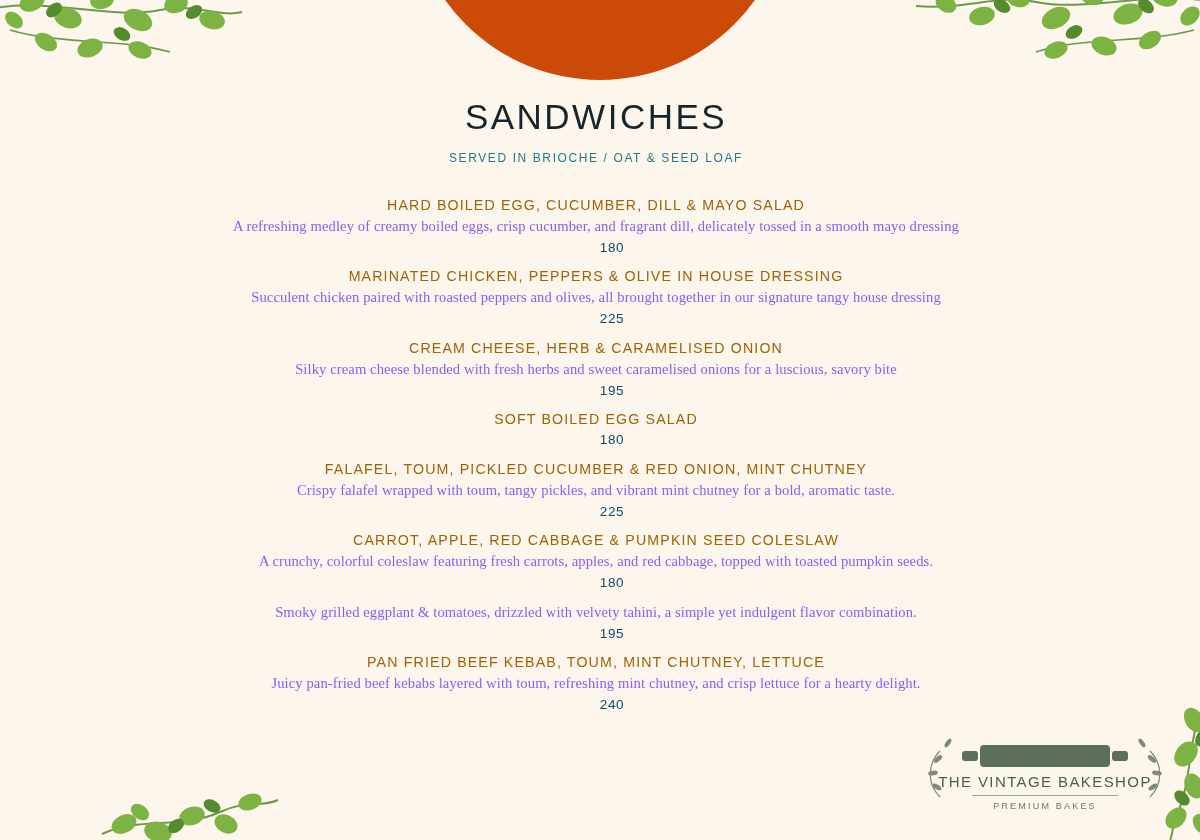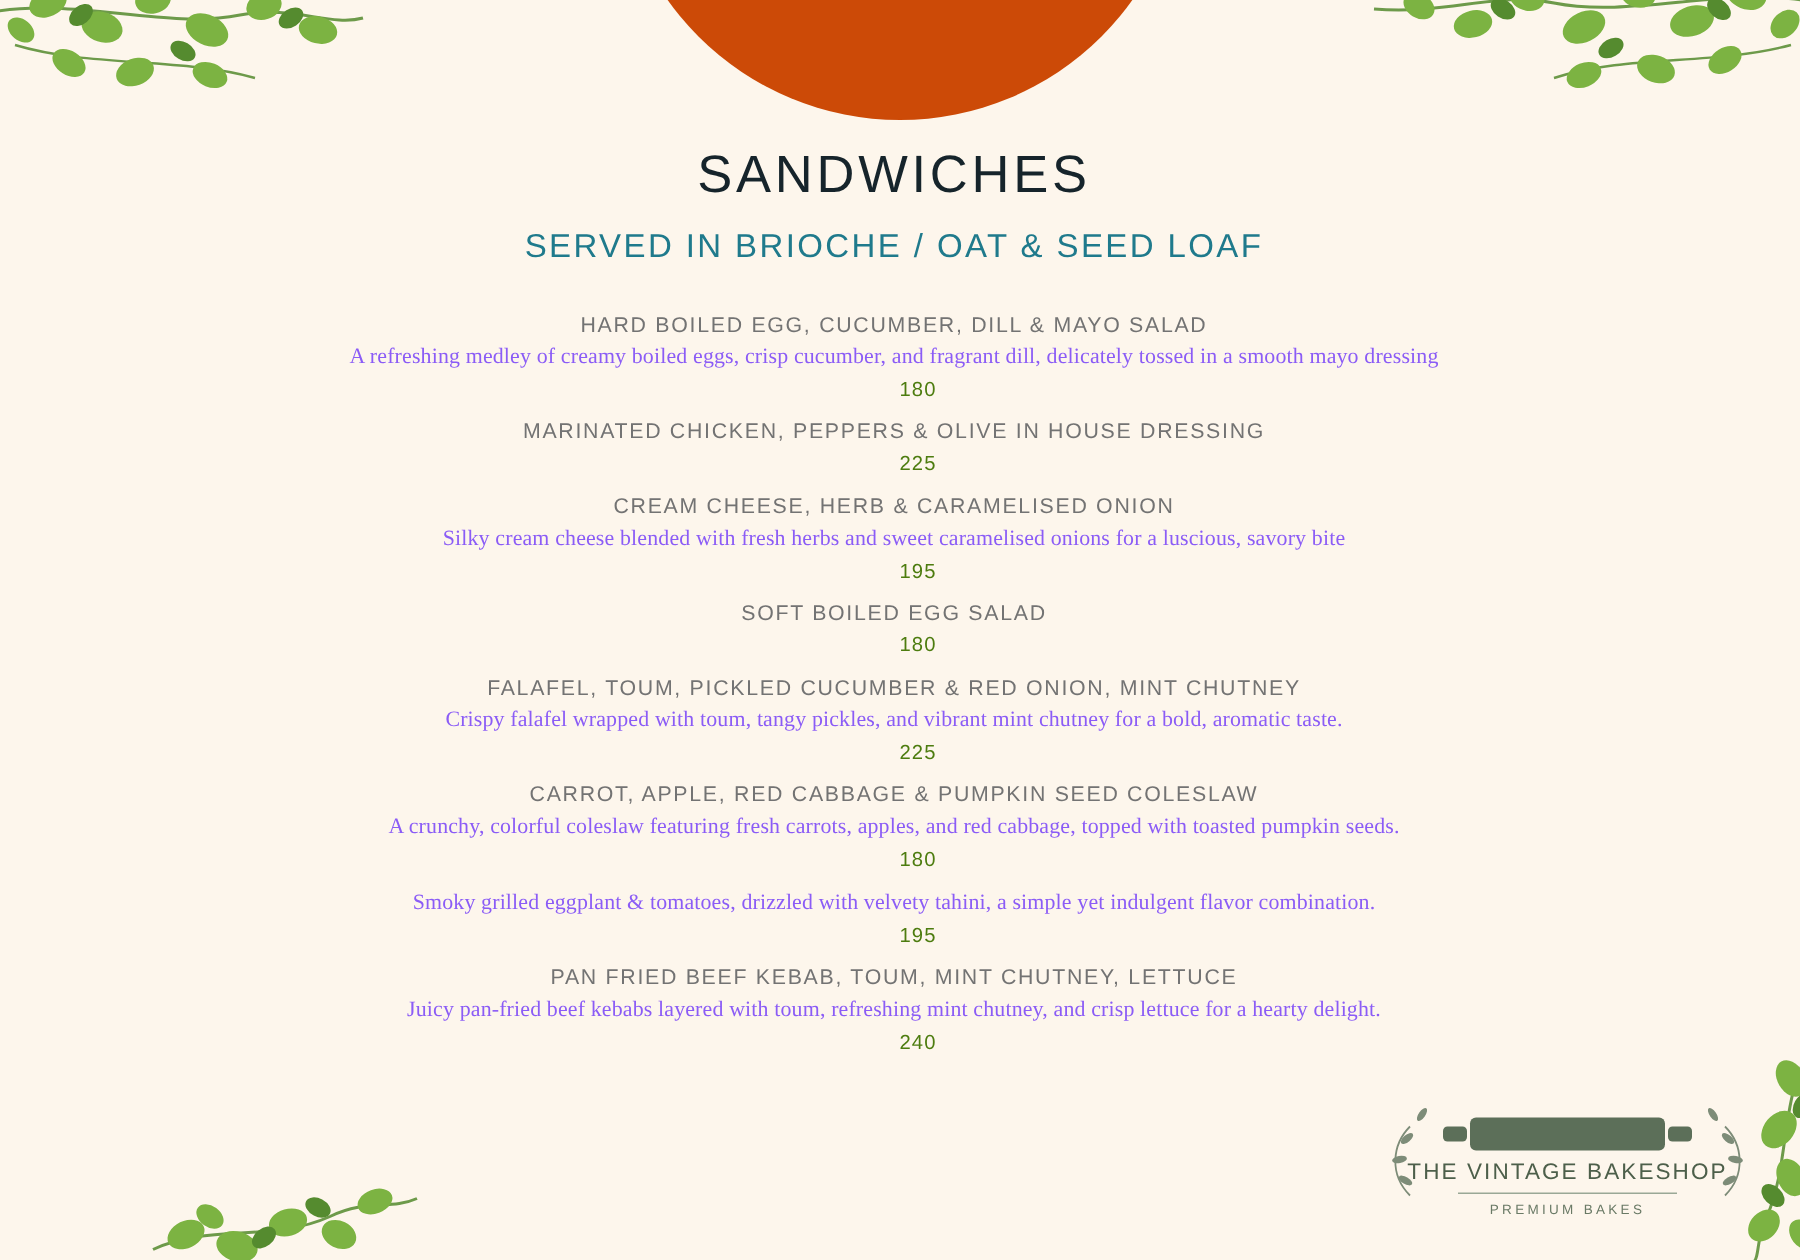--- a/index.html
+++ b/index.html
@@ -49,52 +49,52 @@
     font-family: "Liberation Sans", sans-serif;
     font-size: 35px;
     letter-spacing: 2.5px;
     color: #16242b;
     font-weight: 400;
     margin: 0;
     line-height: 1.1;
   }
   .menu-subtitle {
     font-family: "Liberation Sans", sans-serif;
-    font-size: 22px;
+    font-size: 12px;
     letter-spacing: 1.6px;
     color: #1f7a8c;
     margin: 14px 0 0 0;
     font-weight: 400;
   }
 
   .items {
     margin-top: 32px;
   }
   .item {
     margin-bottom: 13.5px;
   }
   .item-name {
     font-family: "Liberation Sans", sans-serif;
     font-size: 14.2px;
     letter-spacing: 1.15px;
-    color: #737373;
+    color: #a16207;
     margin: 0;
     font-weight: 400;
   }
   .item-desc {
     font-family: "Liberation Serif", serif;
     font-size: 14.6px;
     color: #8b5cf6;
     margin: 5px 0 0 0;
     letter-spacing: 0.1px;
   }
   .item-price {
     font-family: "Liberation Sans", sans-serif;
     font-size: 13.5px;
-    color: #4d7c0f;
+    color: #0c4a6e;
     margin: 5px 0 0 0;
     letter-spacing: 0.7px;
     padding-left: 32px;
   }
 
   
   .logo {
     position: absolute;
     right: 30px;
     bottom: 8px;
@@ -243,20 +243,21 @@
   <p class="menu-subtitle">SERVED IN BRIOCHE / OAT &amp; SEED LOAF</p>
 
   <div class="items">
     <div class="item">
       <p class="item-name">HARD BOILED EGG, CUCUMBER, DILL &amp; MAYO SALAD</p>
       <p class="item-desc">A refreshing medley of creamy boiled eggs, crisp cucumber, and fragrant dill, delicately tossed in a smooth mayo dressing</p>
       <p class="item-price">180</p>
     </div>
     <div class="item">
       <p class="item-name">MARINATED CHICKEN, PEPPERS &amp; OLIVE IN HOUSE DRESSING</p>
+      <p class="item-desc">Succulent chicken paired with roasted peppers and olives, all brought together in our signature tangy house dressing</p>
       <p class="item-price">225</p>
     </div>
     <div class="item">
       <p class="item-name">CREAM CHEESE, HERB &amp; CARAMELISED ONION</p>
       <p class="item-desc">Silky cream cheese blended with fresh herbs and sweet caramelised onions for a luscious, savory bite</p>
       <p class="item-price">195</p>
     </div>
     <div class="item">
       <p class="item-name">SOFT BOILED EGG SALAD</p>
       <p class="item-price">180</p>

